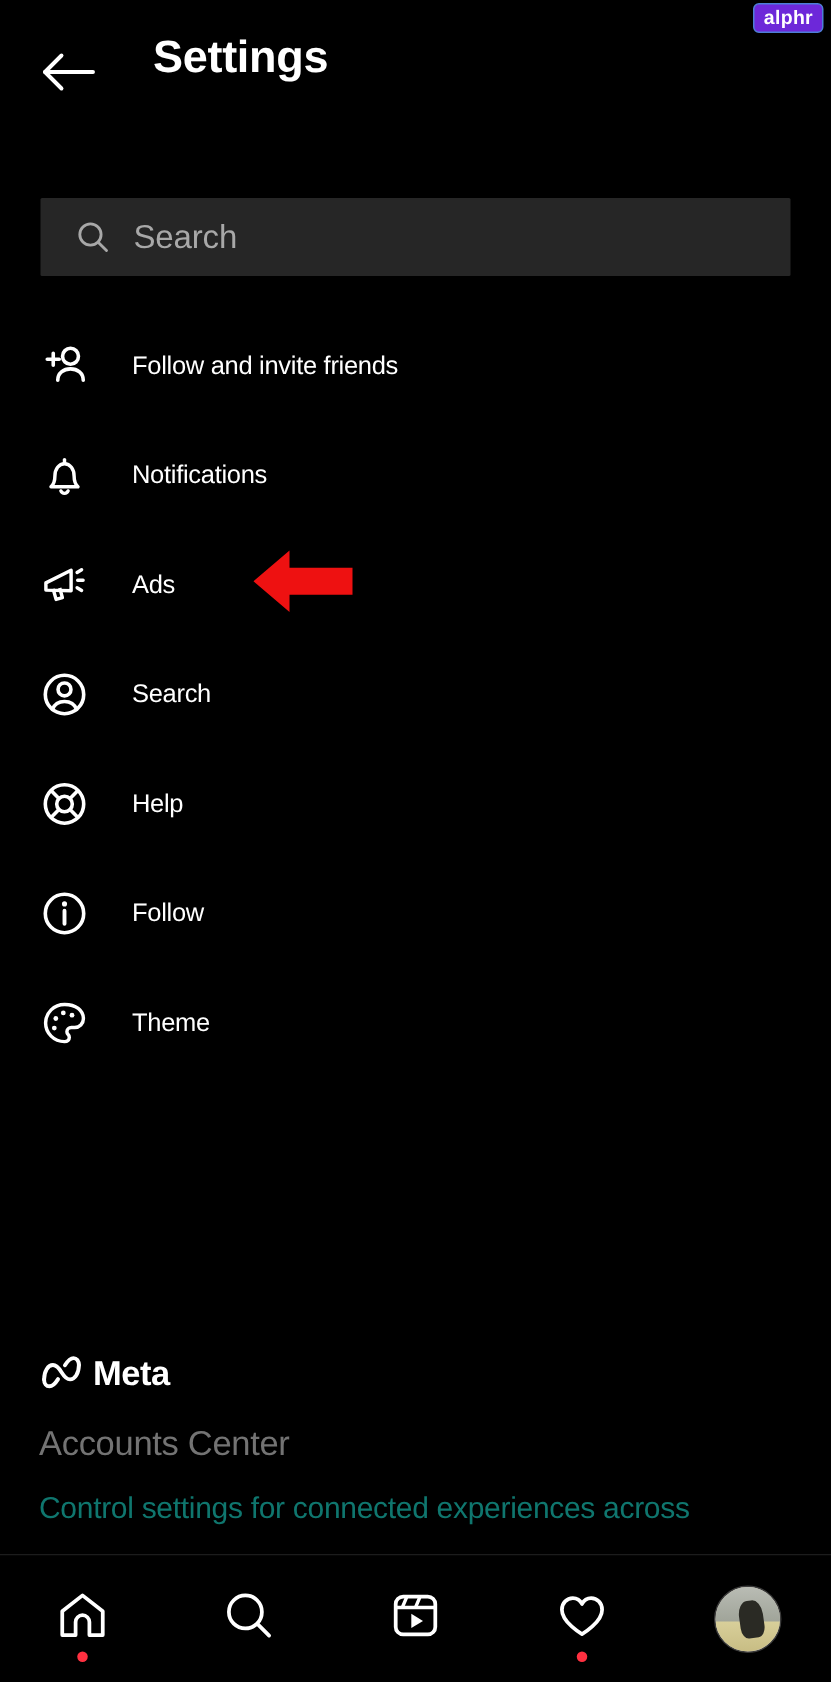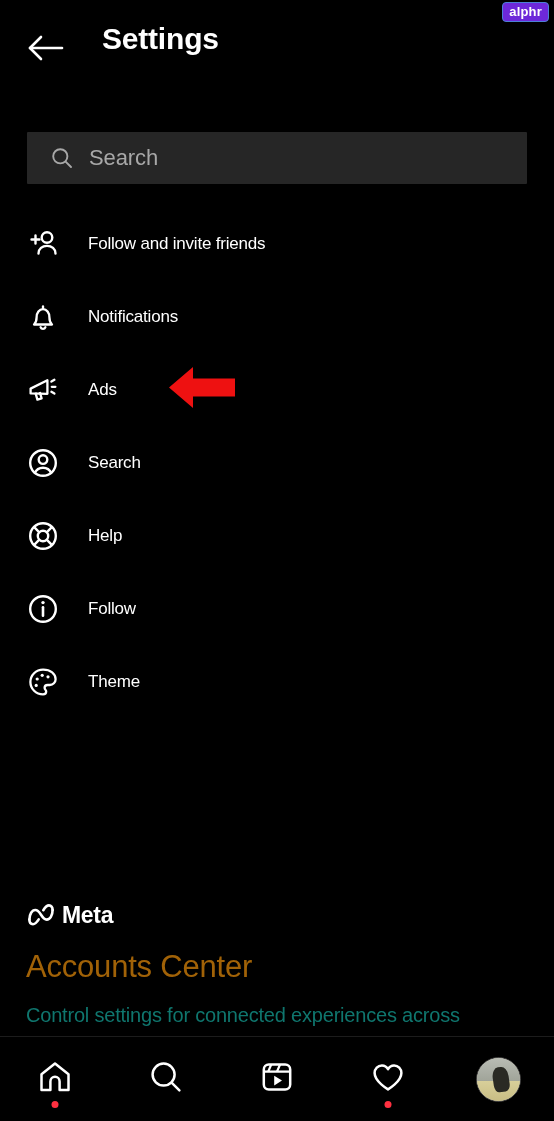--- a/index.html
+++ b/index.html
@@ -147,22 +147,22 @@
     flex: none;
     display: block;
   }
   .meta-word {
     font-size: 23px;
     font-weight: 600;
     margin-left: 6px;
     letter-spacing: -0.3px;
   }
   .accounts-center {
-    font-size: 31px;
-    color: #a16207;
+    font-size: 23px;
+    color: #737373;
     margin-top: 17px;
     letter-spacing: -0.2px;
     cursor: pointer;
     display: inline-block;
   }
   .meta-desc {
     font-size: 20px;
     color: #0f766e;
     margin-top: 19px;
     letter-spacing: -0.2px;

